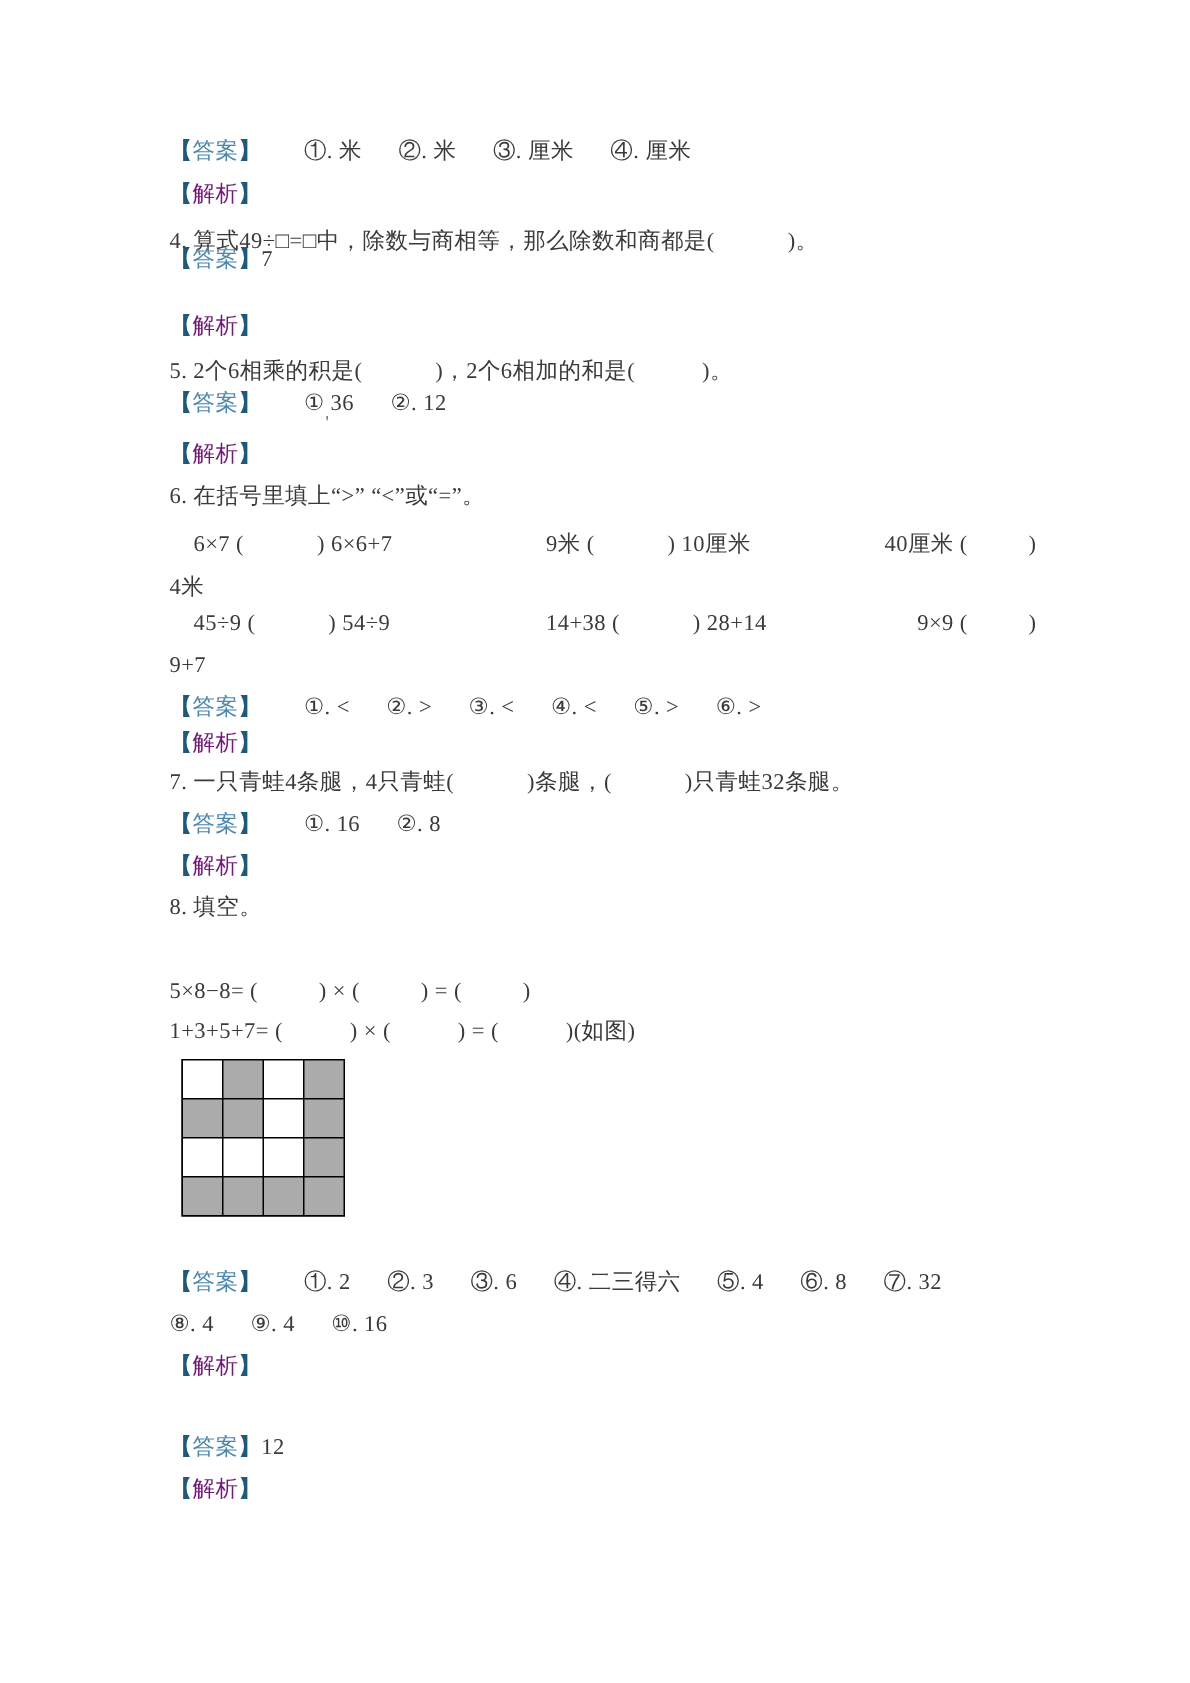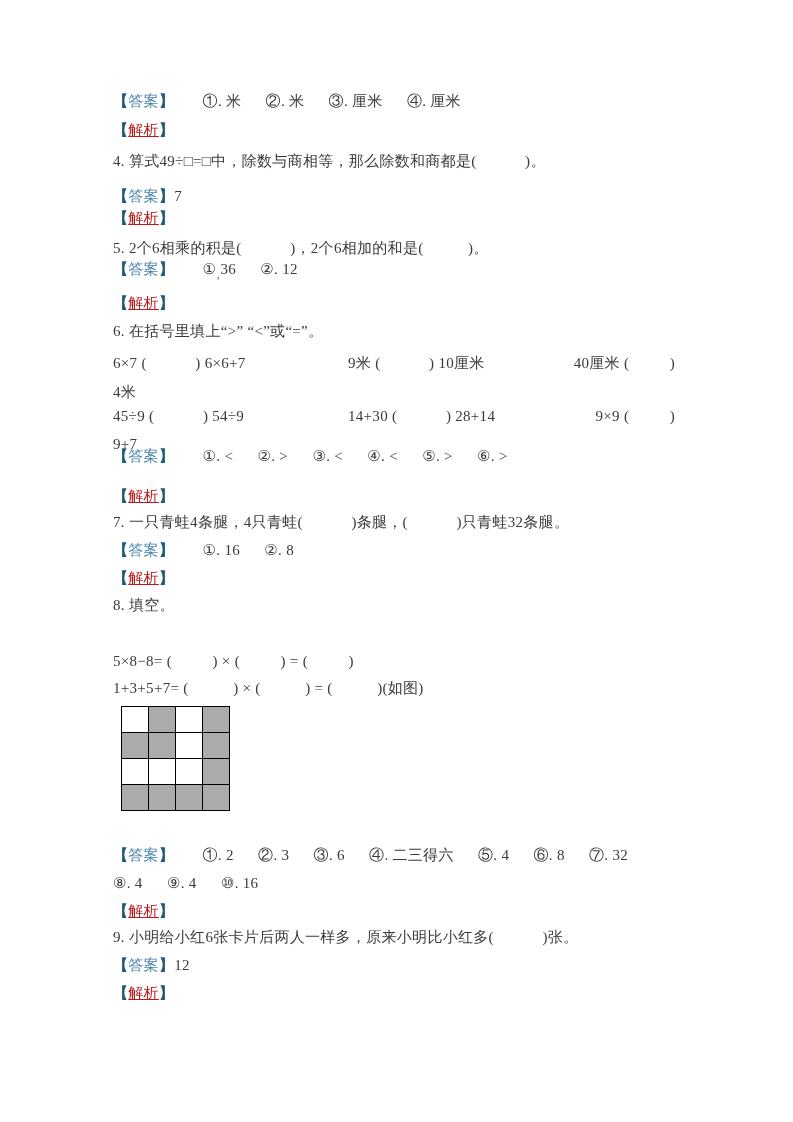--- a/index.html
+++ b/index.html
@@ -4,22 +4,22 @@
 <style>
   html,body{margin:0;padding:0;background:#ffffff;}
   body{width:793px;height:1122px;position:relative;overflow:hidden;
        font-family:"Liberation Serif","DejaVu Serif",serif;}
   .page{position:absolute;inset:0;background:#ffffff;}
   .line{position:absolute;left:113px;font-size:15px;line-height:17px;color:#3a3a3a;
         letter-spacing:0.3px;}
   .line span{white-space:pre;}
   .br{color:#1e5a78;font-weight:bold;}
   .at{color:#4b86ad;}
-  .nt{color:#b91c1c;text-decoration:underline;}
-  .cmp{display:flex;width:562px;}
+  .nt{color:#701a75;}
+  .cmp{display:flex;width:562px;margin-left:16px;}
   .s1{width:235px;}
   .s2{width:222px;}
   .s3{margin-left:auto;text-align:center;}
   .gridfig{position:absolute;left:121px;top:706px;display:grid;
            grid-template-columns:repeat(4,26px);grid-auto-rows:25px;
            gap:1px;background:#000;border:1px solid #000;width:max-content;}
   .cell{background:#ffffff;}
   .cell.g{background:#ababab;}
   .stray{position:absolute;left:217px;top:274px;font-size:12px;color:#555;}
 </style>
@@ -33,21 +33,21 @@
   </div>
 
   <div class="line" style="top:122px">
     <span class="br">【</span><span class="nt">解析</span><span class="br">】</span>
   </div>
 
   <div class="line" style="top:153px">
     <span class="txt">4. 算式49÷□=□中，除数与商相等，那么除数和商都是(            )。</span>
   </div>
 
-  <div class="line" style="top:188px">
+  <div class="line" style="top:165px">
     <span class="br">【</span><span class="at">答案</span><span class="br">】</span><span class="txt">7</span>
   </div>
 
   <div class="line" style="top:210px">
     <span class="br">【</span><span class="nt">解析</span><span class="br">】</span>
   </div>
 
   <div class="line" style="top:240px">
     <span class="txt">5. 2个6相乘的积是(            )，2个6相加的和是(           )。</span>
   </div>
@@ -71,29 +71,29 @@
       <span class="seg s2">9米 (            ) 10厘米</span>
       <span class="seg s3">40厘米 (          )</span>
   </div>
 
   <div class="line" style="top:384px">
     <span class="txt">4米</span>
   </div>
 
   <div class="line cmp" style="top:408px">
     <span class="seg s1">45÷9 (            ) 54÷9</span>
-      <span class="seg s2">14+30 (            ) 28+14</span>
+      <span class="seg s2">14+38 (            ) 28+14</span>
       <span class="seg s3">9×9 (          )</span>
   </div>
 
   <div class="line" style="top:436px">
     <span class="txt">9+7</span>
   </div>
 
-  <div class="line" style="top:448px">
+  <div class="line" style="top:464px">
     <span class="br">【</span><span class="at">答案</span><span class="br">】</span><span class="txt">       ①. &lt;      ②. &gt;      ③. &lt;      ④. &lt;      ⑤. &gt;      ⑥. &gt;</span>
   </div>
 
   <div class="line" style="top:488px">
     <span class="br">【</span><span class="nt">解析</span><span class="br">】</span>
   </div>
 
   <div class="line" style="top:514px">
     <span class="txt">7. 一只青蛙4条腿，4只青蛙(            )条腿，(            )只青蛙32条腿。</span>
   </div>
@@ -143,23 +143,20 @@
   </div>
 
   <div class="line" style="top:875px">
     <span class="txt">⑧. 4      ⑨. 4      ⑩. 16</span>
   </div>
 
   <div class="line" style="top:903px">
     <span class="br">【</span><span class="nt">解析</span><span class="br">】</span>
   </div>
 
-  <div class="line" style="top:929px">
-    <span class="txt">9. 小明给小红6张卡片后两人一样多，原来小明比小红多(            )张。</span>
-  </div>
 
   <div class="line" style="top:957px">
     <span class="br">【</span><span class="at">答案</span><span class="br">】</span><span class="txt">12</span>
   </div>
 
   <div class="line" style="top:985px">
     <span class="br">【</span><span class="nt">解析</span><span class="br">】</span>
   </div>
 
 </div>

